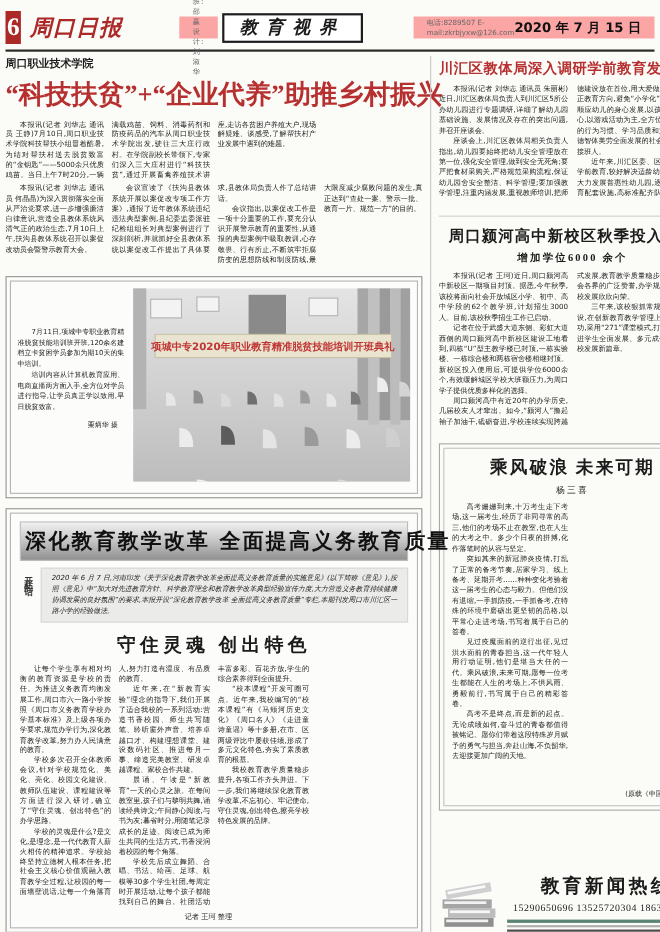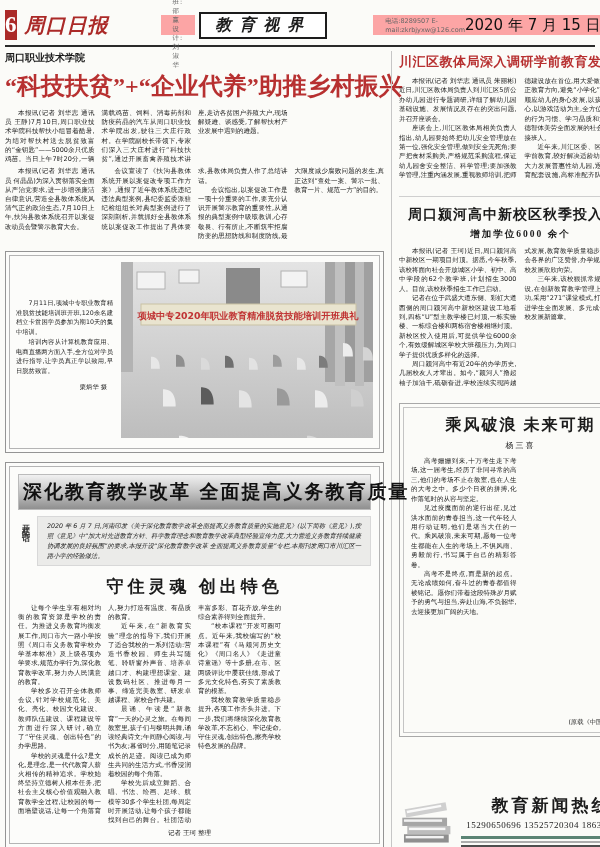--- a/index.html
+++ b/index.html
@@ -7,21 +7,21 @@
   .page { position:relative; width:600px; height:847px; padding:8px 5px 0 5px; }
 
   
   .masthead { display:flex; align-items:center; height:34px; }
   .pagenum { width:38px; height:30px; background:#ab2a28; color:#fff; font-size:23px; font-weight:bold; display:flex; align-items:center; justify-content:center; font-family:"Liberation Serif",serif; }
   .papername { color:#ab2a28; font-size:20px; font-weight:bold; font-style:italic; font-family:"Liberation Serif",serif; margin:0 10px 0 8px; letter-spacing:1px; white-space:nowrap; }
   .graybar { background:#fca5a5; height:20px; font-size:6.5px; color:#666; display:flex; align-items:center; padding:0 12px;margin-left:42px; }
   .graybar.left { flex:1.1; letter-spacing:1px; }
   .graybar.right { flex:1.6; justify-content:space-between; }
   .section-box { border:2px solid #1c1c1c; background:#fff; padding:1px 14px; font-size:16px; font-weight:bold; font-family:"Liberation Serif",serif; letter-spacing:8px; margin:0 4px; white-space:nowrap; font-style:italic; }
-  .date { font-size:15px; color:#111; font-weight:normal; white-space:nowrap; }
+  .date { font-size:12px; color:#111; font-weight:bold; white-space:nowrap; }
   .head-rule { border-top:2px solid #2a2a2a; margin-top:3px; }
 
   
   .content { display:flex; margin-top:4px; height:797px; }
   .left-col { width:386px; padding-right:7px; display:flex; flex-direction:column; }
   .right-col { flex:1; padding-left:7px; border-left:1px solid #c6c6c6; display:flex; flex-direction:column; }
 
   .kicker { font-size:10px; font-weight:bold; }
   h1.main-head { font-size:24px; color:#b73030; font-family:"Liberation Serif",serif; text-align:center; margin:5px 0 7px 0; letter-spacing:0; white-space:nowrap; font-weight:bold; }
   h2.sub-head { font-size:20px; font-family:"Liberation Serif",serif; font-weight:bold; text-align:center; letter-spacing:3px; margin:8px 0 6px 0; }
@@ -239,20 +239,21 @@
         <p>周口颍河高中有近20年的办学历史,几届校友人才辈出。如今,“颍河人”撸起袖子加油干,砥砺奋进,学校连续实现跨越式发展,教育教学质量稳步提升,赢得了社会各界的广泛赞誉,办学规模不断扩大,学校发展欣欣向荣。</p>
         <p>三年来,该校狠抓常规“一训三风”建设,在创新教育教学管理上出实招、下真功,采用“271”课堂模式,打造高效课堂,促进学生全面发展、多元成长,奋力谱写学校发展新篇章。</p>
       </div>
 
       <div class="essay-box">
         <div class="essay-in">
           <h5 class="essay-head">乘风破浪 未来可期</h5>
           <div class="author">杨三喜</div>
           <div class="cols2 essay-body">
             <p>高考姗姗到来,十万考生走下考场,这一届考生,经历了非同寻常的高三,他们的考场不止在教室,也在人生的大考之中。多少个日夜的拼搏,化作落笔时的从容与坚定。</p>
+            <p>突如其来的新冠肺炎疫情,打乱了正常的备考节奏,居家学习、线上备考、延期开考……种种变化考验着这一届考生的心态与毅力。但他们没有退缩,一手抓防疫,一手抓备考,在特殊的环境中磨砺出更坚韧的品格,以平常心走进考场,书写着属于自己的答卷。</p>
             <p>见过疫魔面前的逆行出征,见过洪水面前的青春担当,这一代年轻人用行动证明,他们是堪当大任的一代。乘风破浪,未来可期,愿每一位考生都能在人生的考场上,不惧风雨、勇毅前行,书写属于自己的精彩答卷。</p>
             <p>高考不是终点,而是新的起点。无论成绩如何,奋斗过的青春都值得被铭记。愿你们带着这段特殊岁月赋予的勇气与担当,奔赴山海,不负韶华,去迎接更加广阔的天地。</p>
           </div>
           <div class="source">(原载《中国教育报》)</div>
         </div>
       </div>
 
       <div class="hotline">
         <svg width="58" height="52" viewBox="0 0 70 60">
           <rect x="6" y="46" width="54" height="10" fill="#8f8f8f"></rect>

